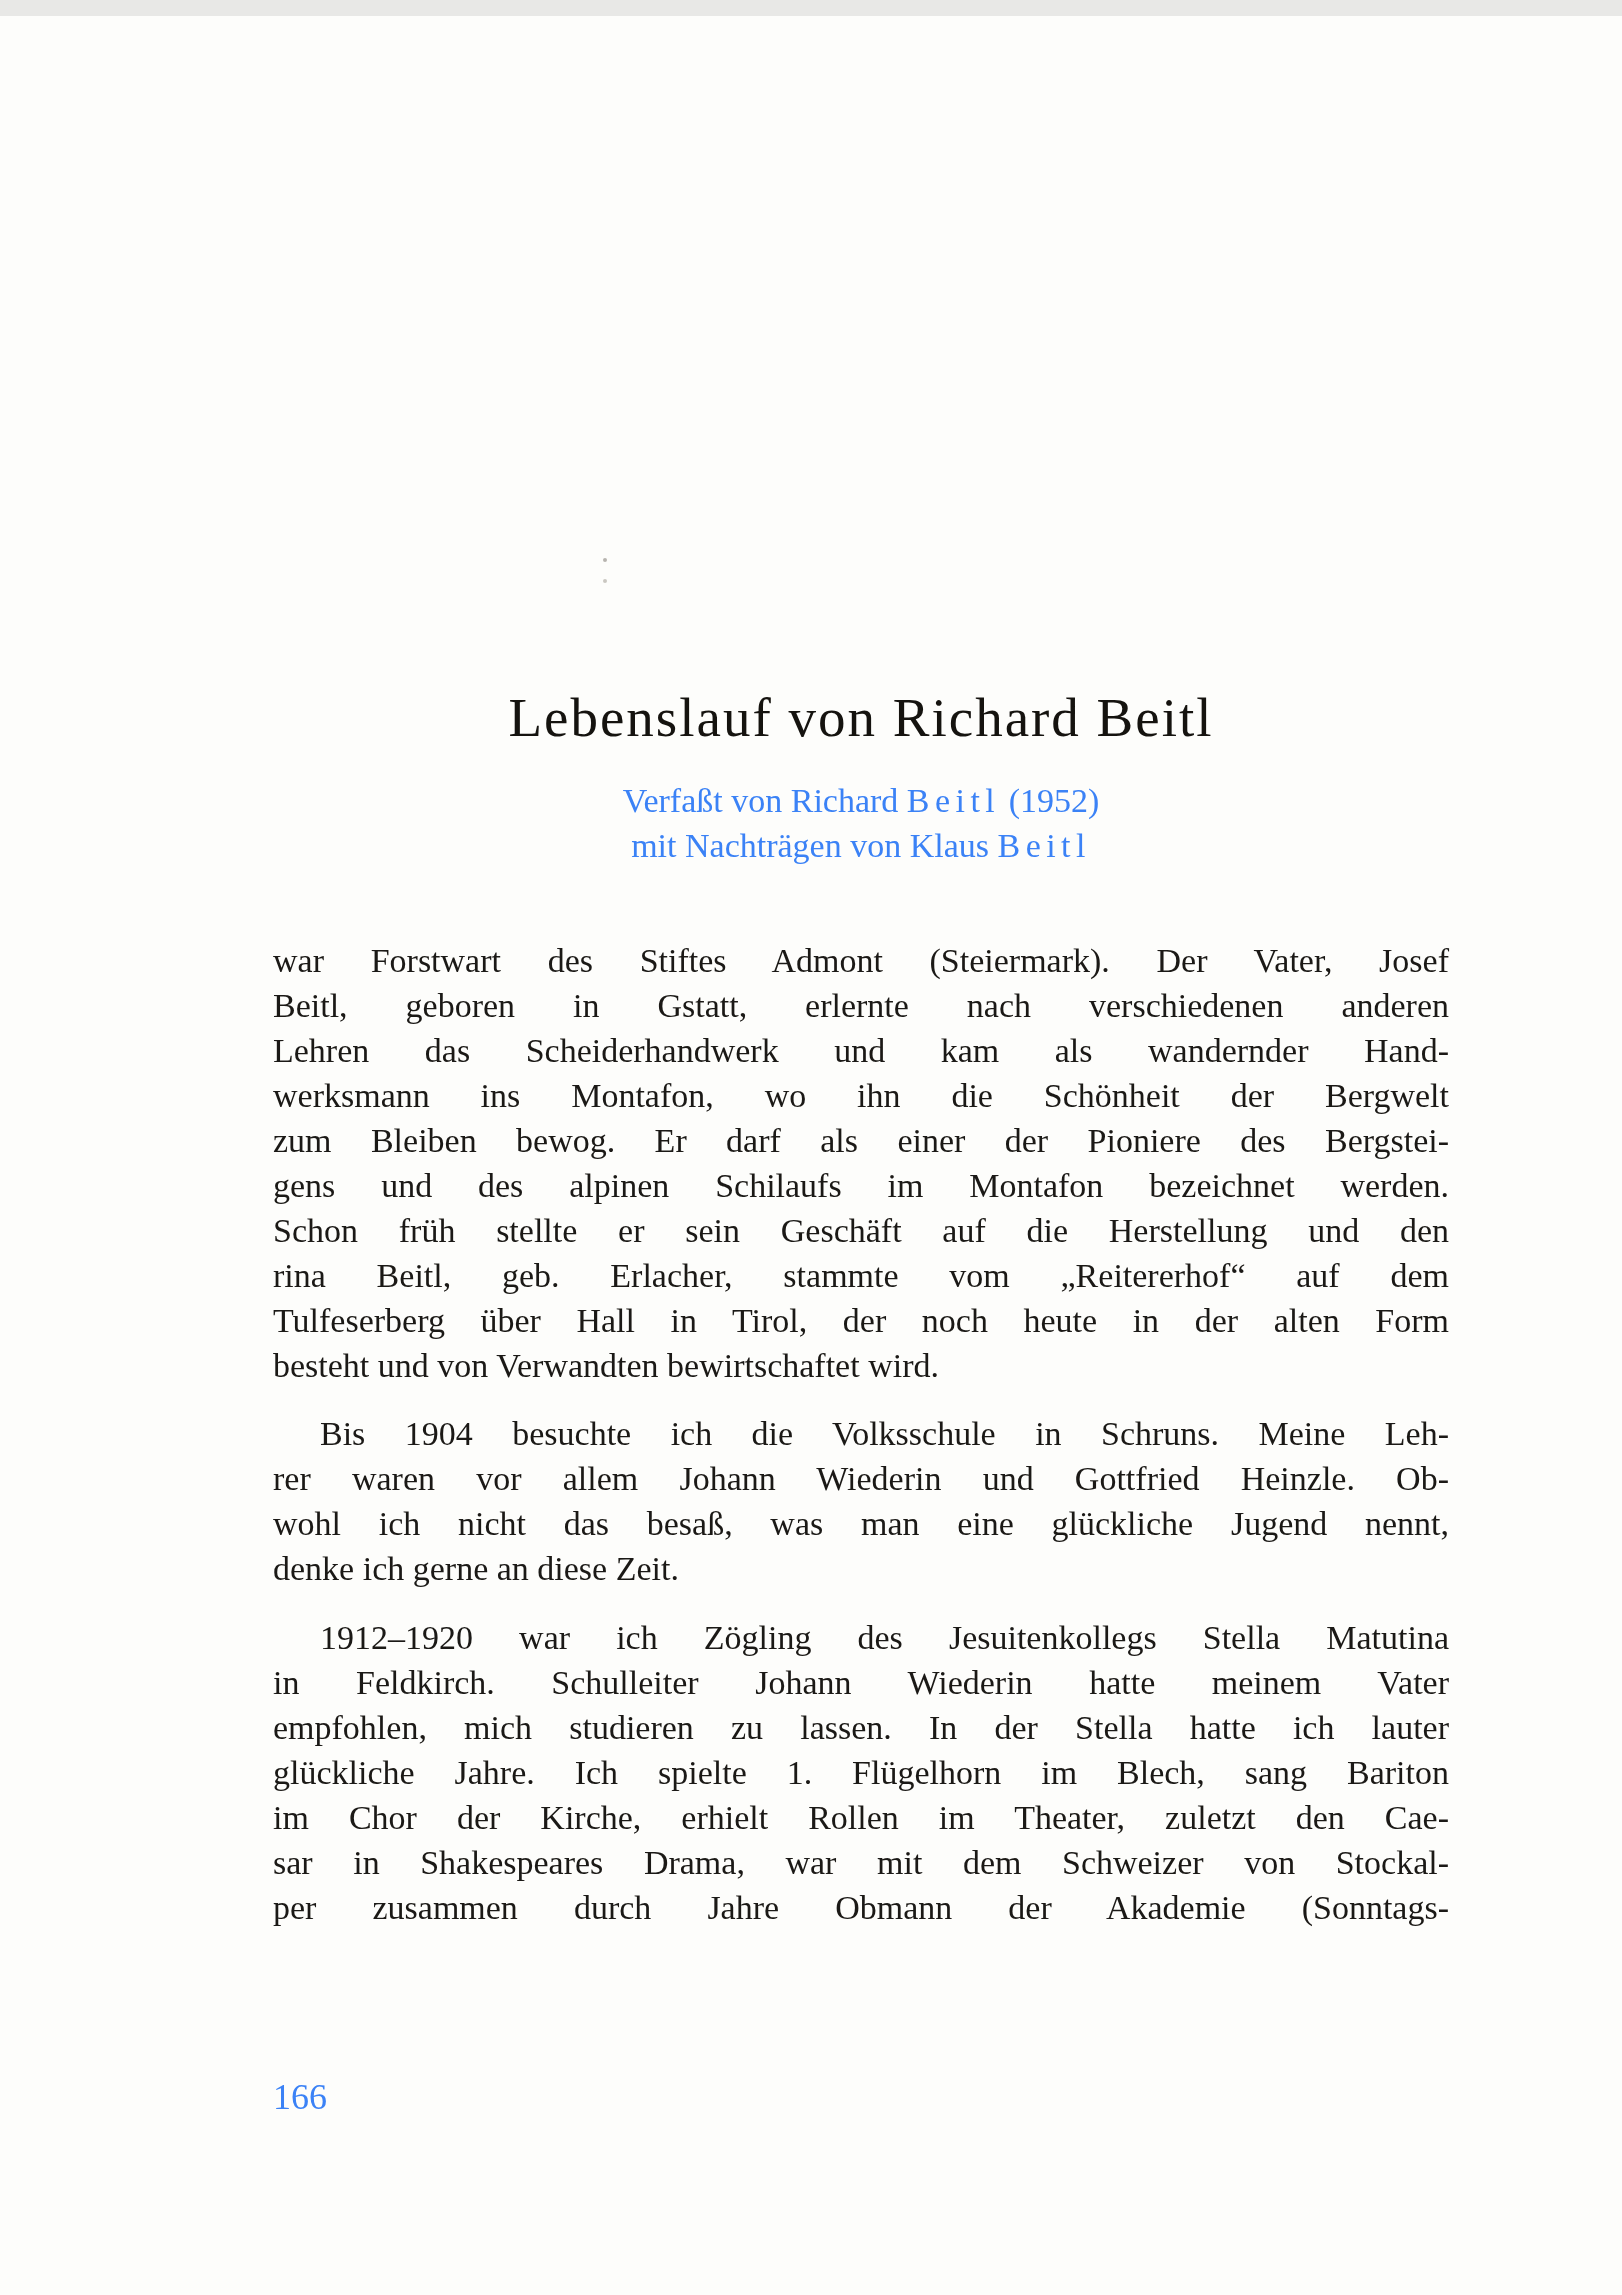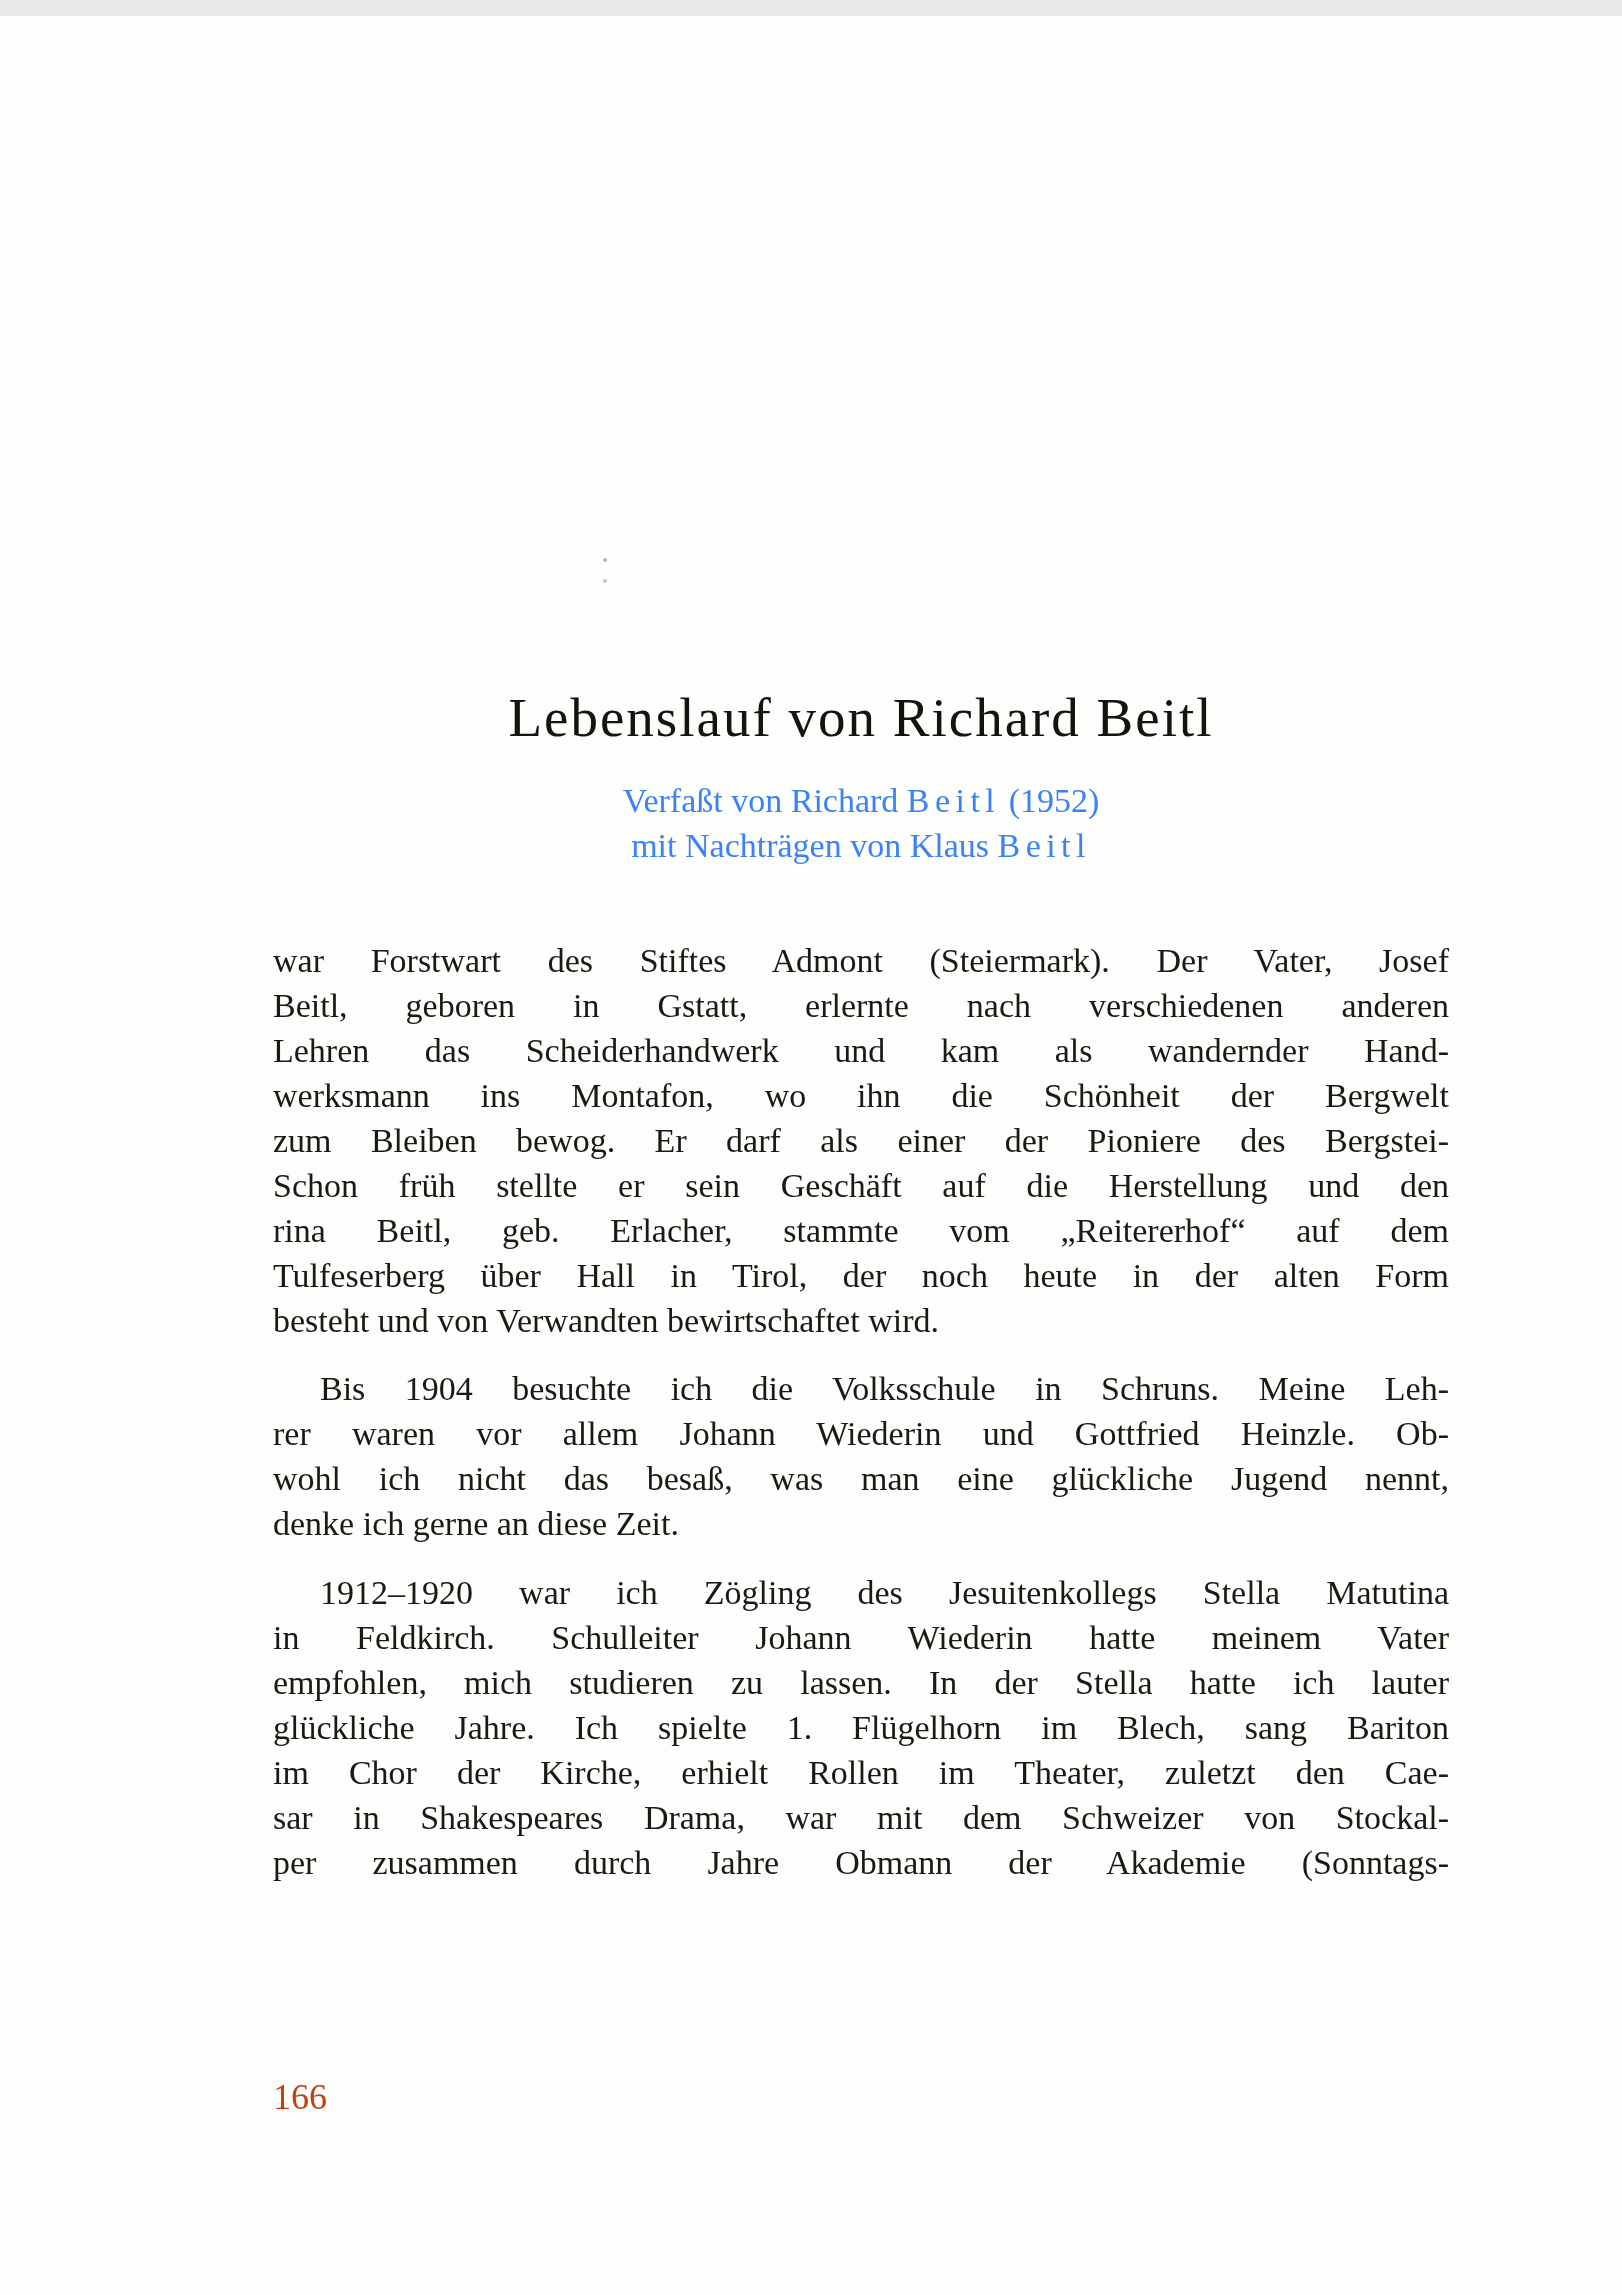--- a/index.html
+++ b/index.html
@@ -64,21 +64,21 @@
     text-indent: 47px;
   }
   .line.last {
     text-align-last: left;
   }
   .page-number {
     position: absolute;
     left: 273px;
     top: 2060px;
     font-size: 36px;
-    color: #c2410c;
+    color: #3b82f6;
   }
   .scan-artifact {
     position: absolute;
     left: 603px;
     top: 542px;
     width: 4px;
     height: 4px;
     background: #9a968f;
     border-radius: 50%;
     box-shadow: 0 21px 0 0 #b5b1a9;
@@ -102,20 +102,21 @@
       <span>mit Nachträgen von Klaus </span><span class="sperr">Beitl</span><span></span>
     </div>
 
     <div class="body-text" id="paragraphs">
         <div class="para">
           <div class="line">war Forstwart des Stiftes Admont (Steiermark). Der Vater, Josef</div>
           <div class="line">Beitl, geboren in Gstatt, erlernte nach verschiedenen anderen</div>
           <div class="line">Lehren das Scheiderhandwerk und kam als wandernder Hand-</div>
           <div class="line">werksmann ins Montafon, wo ihn die Schönheit der Bergwelt</div>
           <div class="line">zum Bleiben bewog. Er darf als einer der Pioniere des Bergstei-</div>
+          <div class="line">gens und des alpinen Schilaufs im Montafon bezeichnet werden.</div>
           <div class="line">Schon früh stellte er sein Geschäft auf die Herstellung und den</div>
           <div class="line">rina Beitl, geb. Erlacher, stammte vom „Reitererhof“ auf dem</div>
           <div class="line">Tulfeserberg über Hall in Tirol, der noch heute in der alten Form</div>
           <div class="line last">besteht und von Verwandten bewirtschaftet wird.</div>
         </div>
         <div class="para">
           <div class="line first">Bis 1904 besuchte ich die Volksschule in Schruns. Meine Leh-</div>
           <div class="line">rer waren vor allem Johann Wiederin und Gottfried Heinzle. Ob-</div>
           <div class="line">wohl ich nicht das besaß, was man eine glückliche Jugend nennt,</div>
           <div class="line last">denke ich gerne an diese Zeit.</div>

